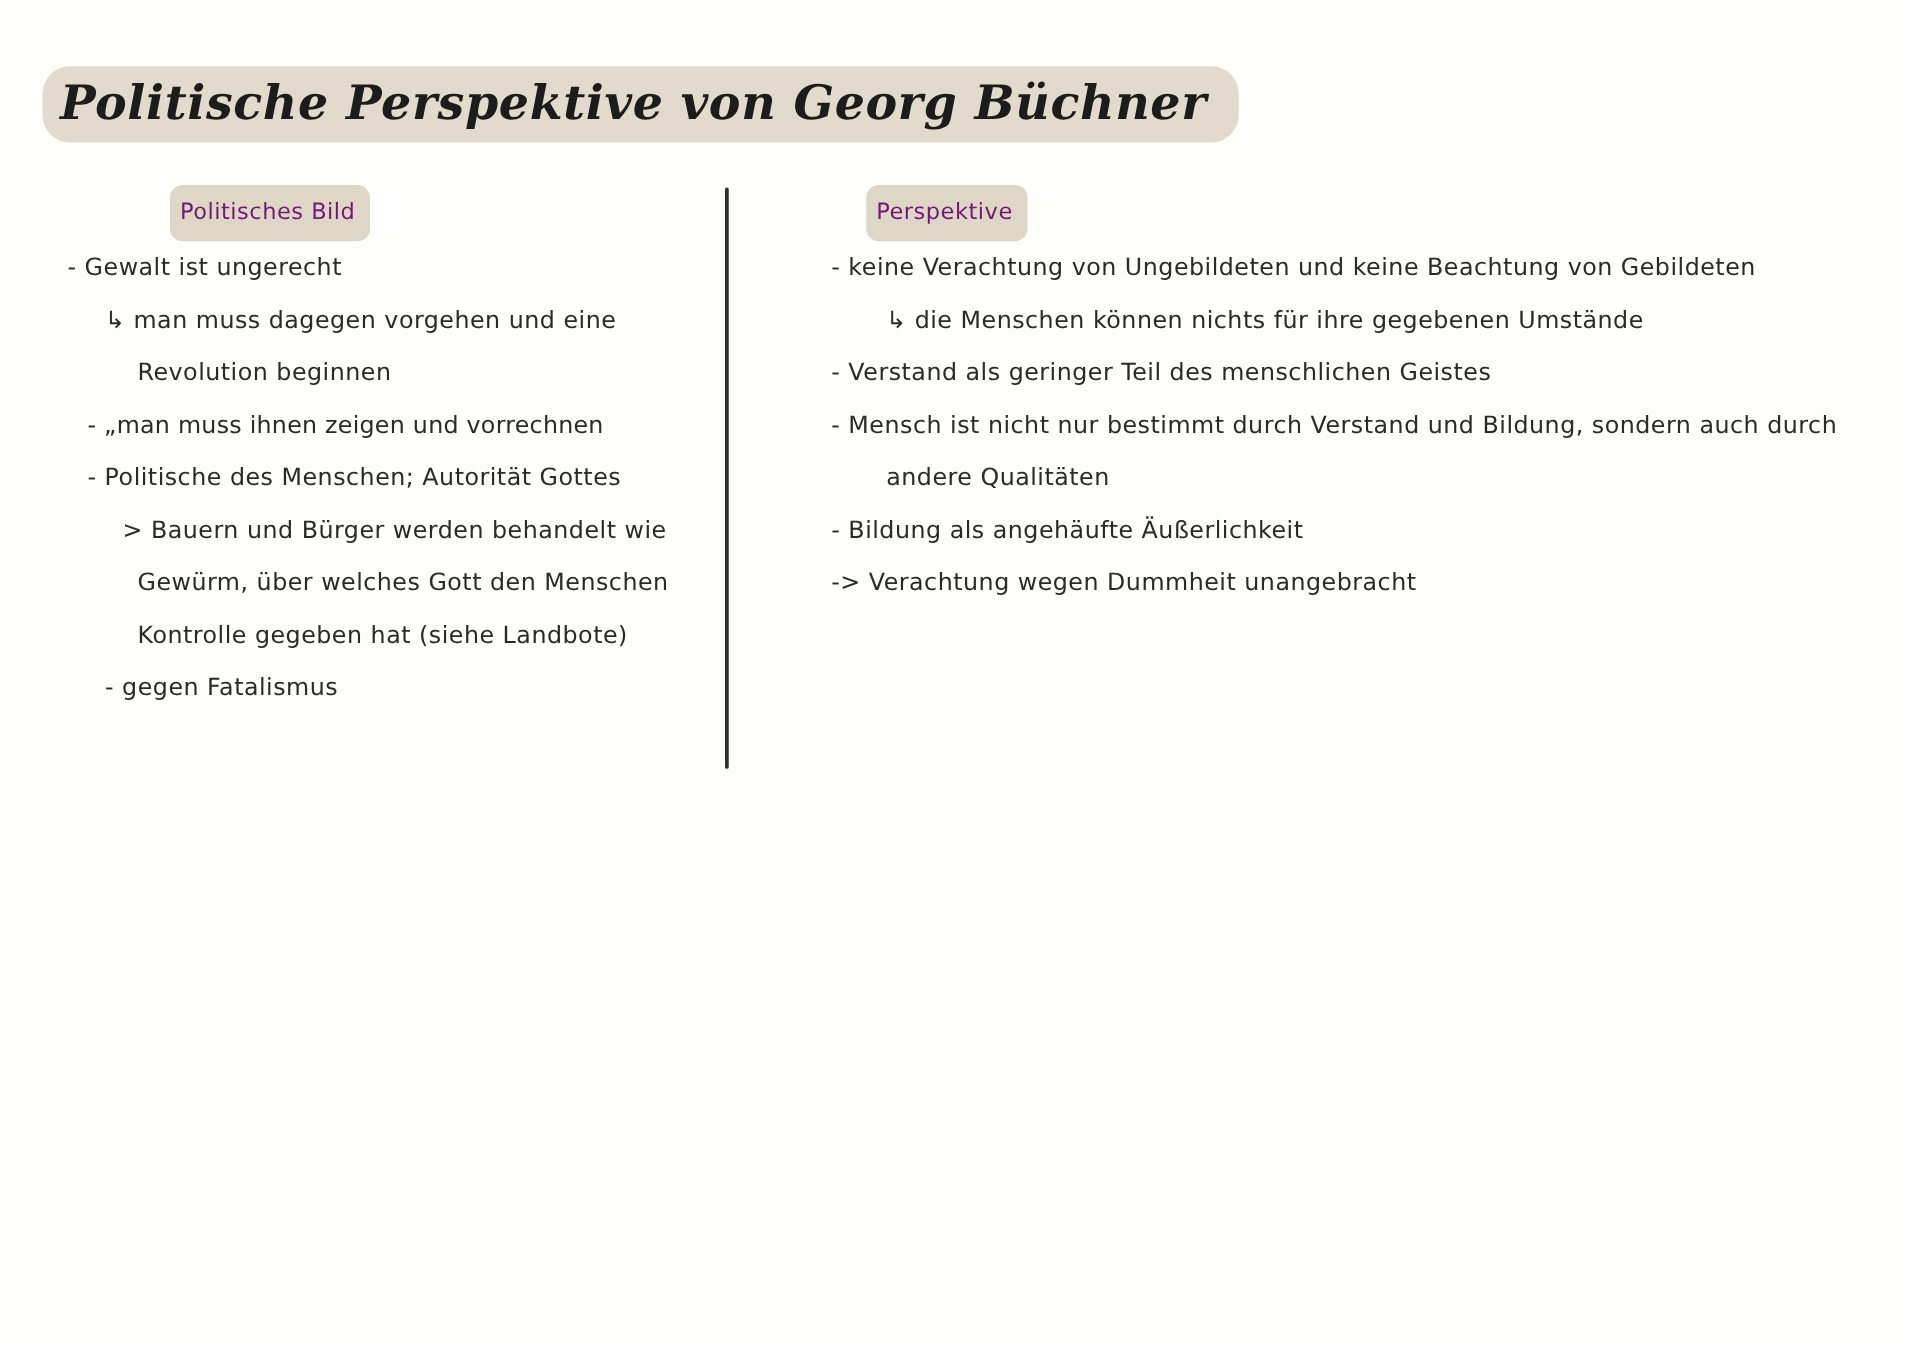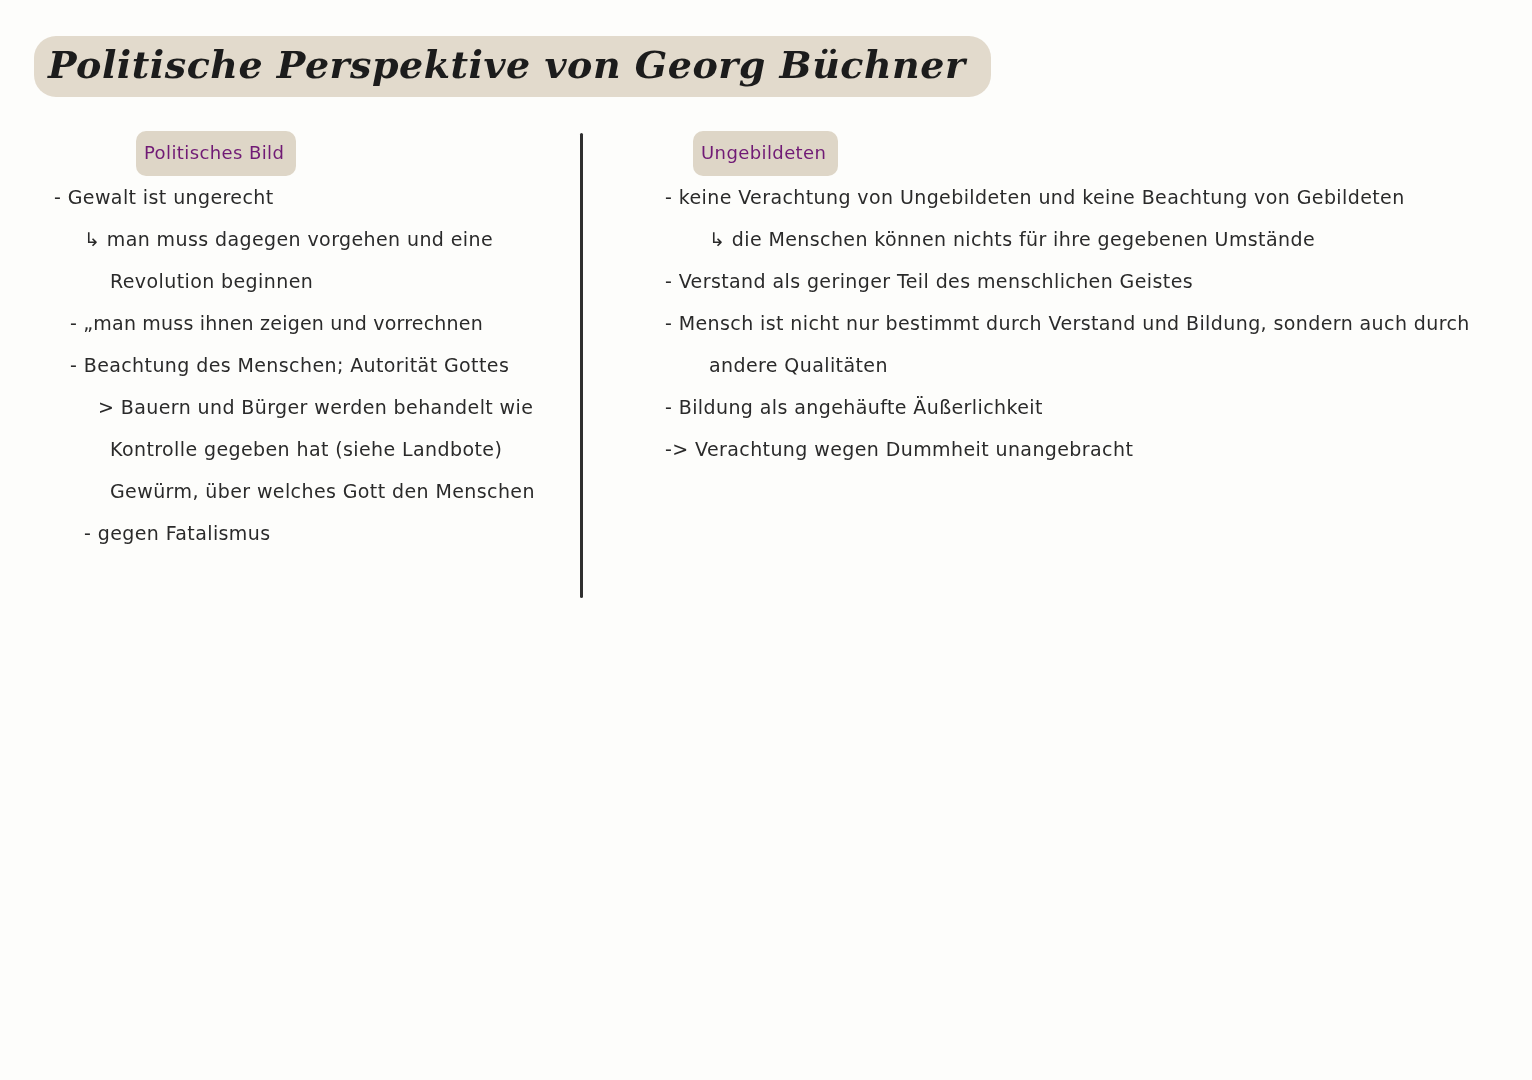--- a/index.html
+++ b/index.html
@@ -10,21 +10,21 @@
     background: #fdfdfb;
     font-family: "DejaVu Sans", sans-serif;
     color: #262626;
     overflow: hidden;
   }
 
   .page {
     position: relative;
     width: 1532px;
     height: 1080px;
-    padding: 36px 0 0 34px;
+    padding: 53px 0 0 34px;
   }
 
   
   .title {
     display: inline-block;
     margin-left: 0;
   }
   .title .hl {
     display: inline-block;
     background: #e2dacc;
@@ -109,32 +109,32 @@
   <div class="columns">
 
     <div class="col left">
       <div class="heading">
         <span class="hl-sm">Politisches Bild</span>
       </div>
       <div class="line indent-0">- Gewalt ist ungerecht</div>
       <div class="line indent-1">↳ man muss dagegen vorgehen und eine</div>
       <div class="line indent-2">Revolution beginnen</div>
       <div class="line indent-0b lowquote">- „man muss ihnen zeigen und vorrechnen</div>
-      <div class="line indent-0b">- Beachtung des Menschen; Autorität Gottes</div>
+      <div class="line indent-0b">- Politische des Menschen; Autorität Gottes</div>
       <div class="line indent-3">&gt; Bauern und Bürger werden behandelt wie</div>
+      <div class="line indent-2">Gewürm, über welches Gott den Menschen</div>
       <div class="line indent-2">Kontrolle gegeben hat (siehe Landbote)</div>
-      <div class="line indent-2">Gewürm, über welches Gott den Menschen</div>
       <div class="line indent-1">-   gegen Fatalismus</div>
     </div>
 
     <div class="divider"></div>
 
     <div class="col right">
       <div class="heading">
-        <span class="hl-sm">Ungebildeten</span>
+        <span class="hl-sm">Perspektive</span>
       </div>
       <div class="line indent-0">- keine Verachtung von Ungebildeten und keine Beachtung von Gebildeten</div>
       <div class="line indent-3">↳ die Menschen können nichts für ihre gegebenen Umstände</div>
       <div class="line indent-0">-  Verstand als geringer Teil des menschlichen Geistes</div>
       <div class="line indent-0">-  Mensch ist nicht nur bestimmt durch Verstand und Bildung, sondern auch durch</div>
       <div class="line indent-3">andere Qualitäten</div>
       <div class="line indent-0">-  Bildung als angehäufte Äußerlichkeit</div>
       <div class="line indent-0">-&gt; Verachtung wegen Dummheit unangebracht</div>
     </div>
 

